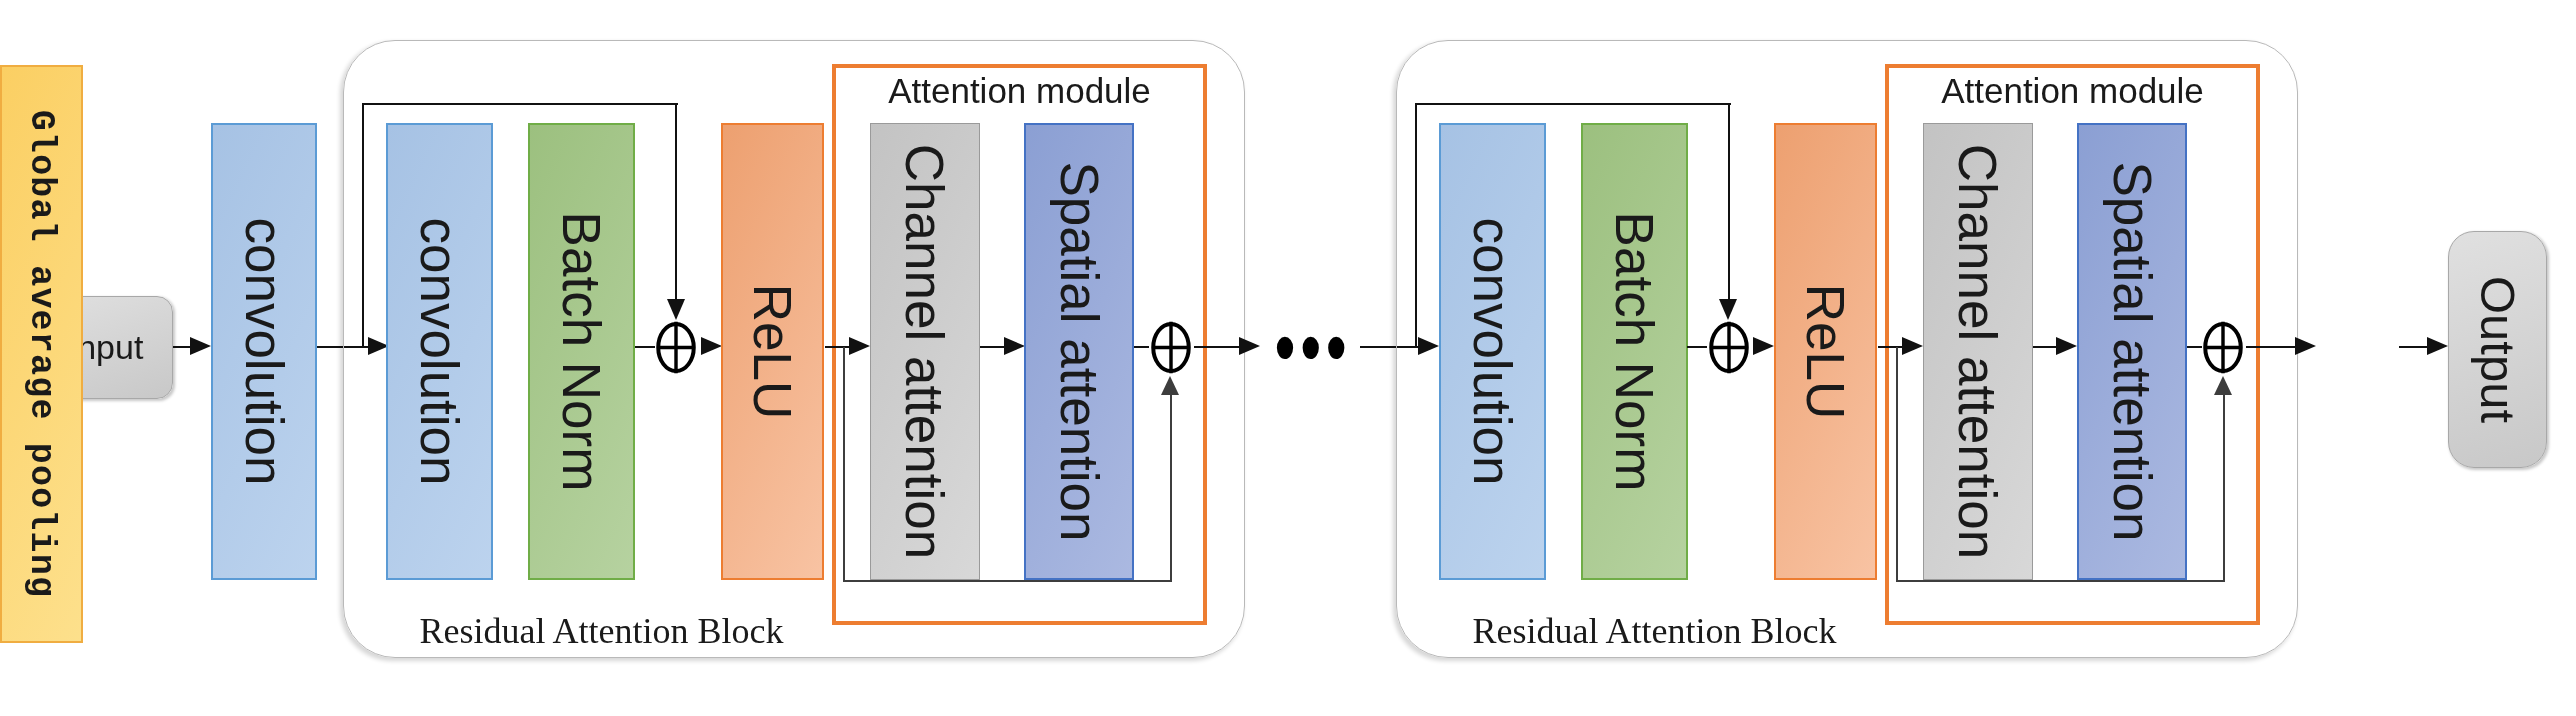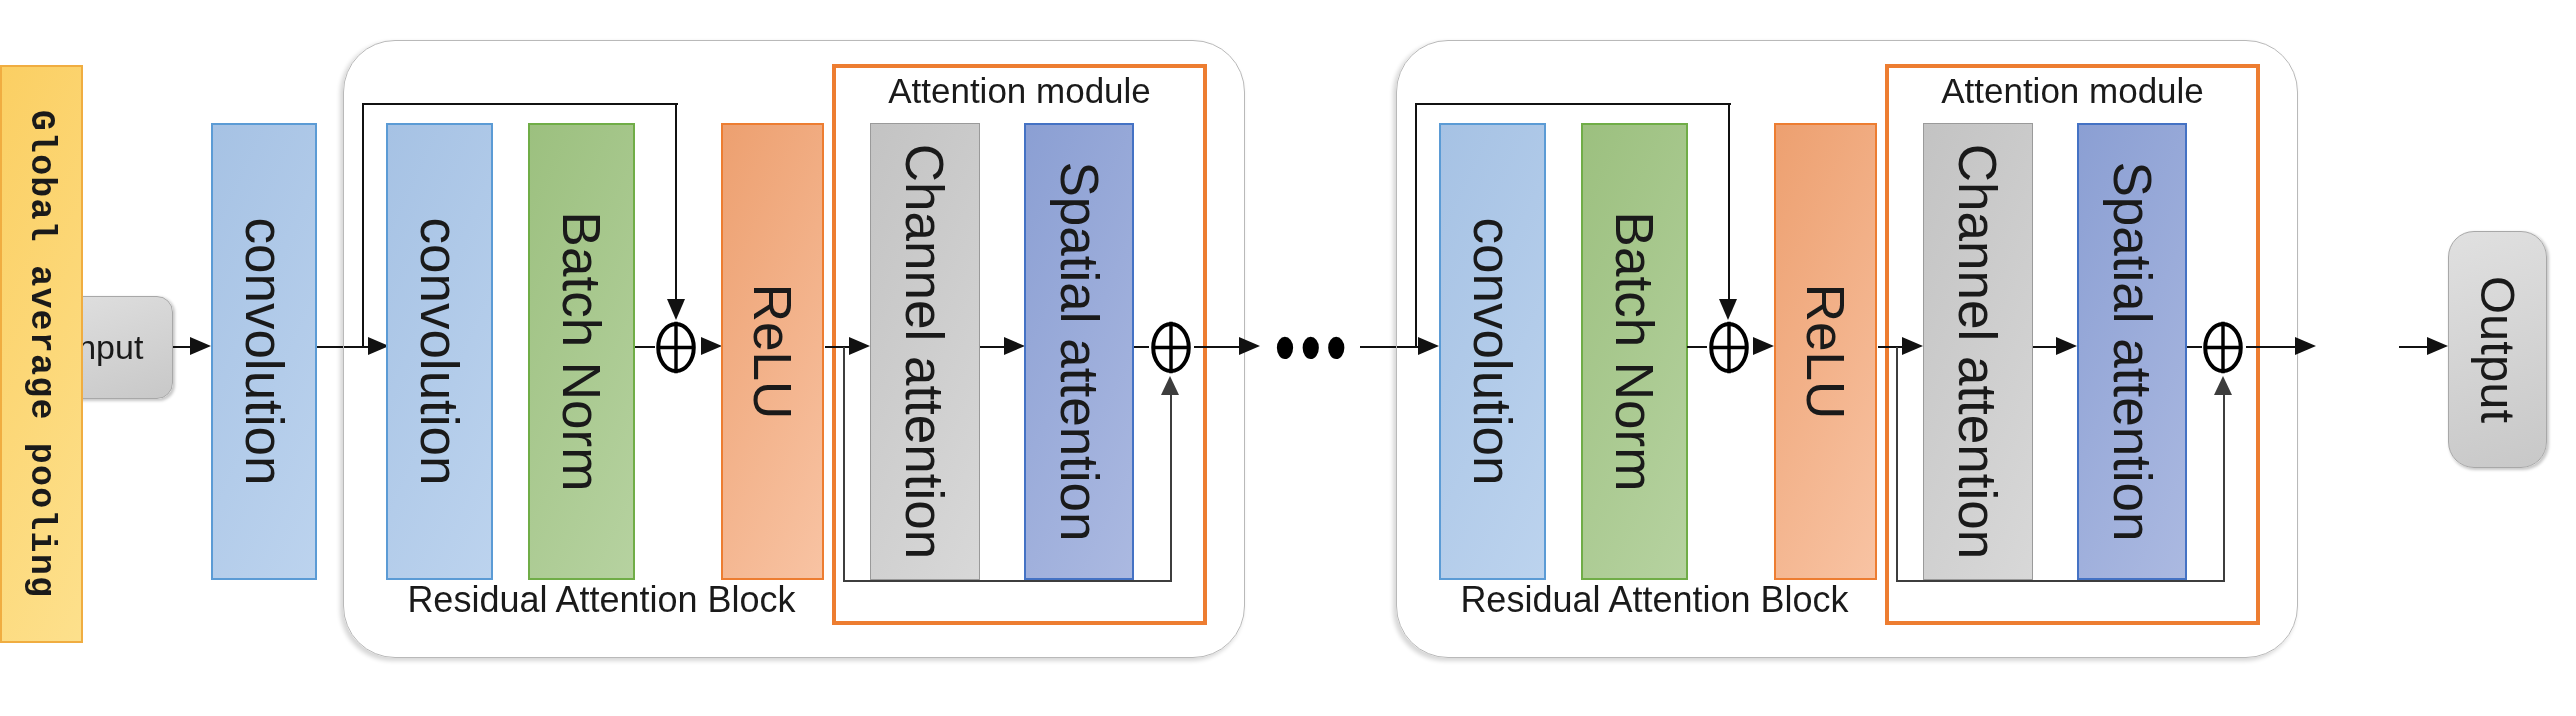--- a/index.html
+++ b/index.html
@@ -17,23 +17,23 @@
   .rab-container {
     position: absolute;
     top: 40px; height: 616px; width: 900px;
     border: 1.7px solid var(--container-border, #b9b9b9);
     border-radius: 52px;
     box-shadow: -2.3px 2.9px 4px rgba(0,0,0,0.16);
     background: transparent;
   }
   .rab-label {
     position: absolute;
-    top: 580px; width: 405px; height: 40px;
-    display: flex; align-items: center; justify-content: center;
-    font-size: 36px; white-space: nowrap;
+    top: 611px; width: 405px; height: 40px;
+    display: flex; align-items: center; justify-content: center;
+    font-size: 36px; white-space: nowrap; font-family: Liberation Serif, serif;
   }
   .am-rect {
     position: absolute;
     top: 64px; height: 561px; width: 375px;
     border: 4.6px solid var(--am-border, #ed7d31);
     box-sizing: border-box;
     background: transparent;
   }
   .am-title {
     position: absolute;

